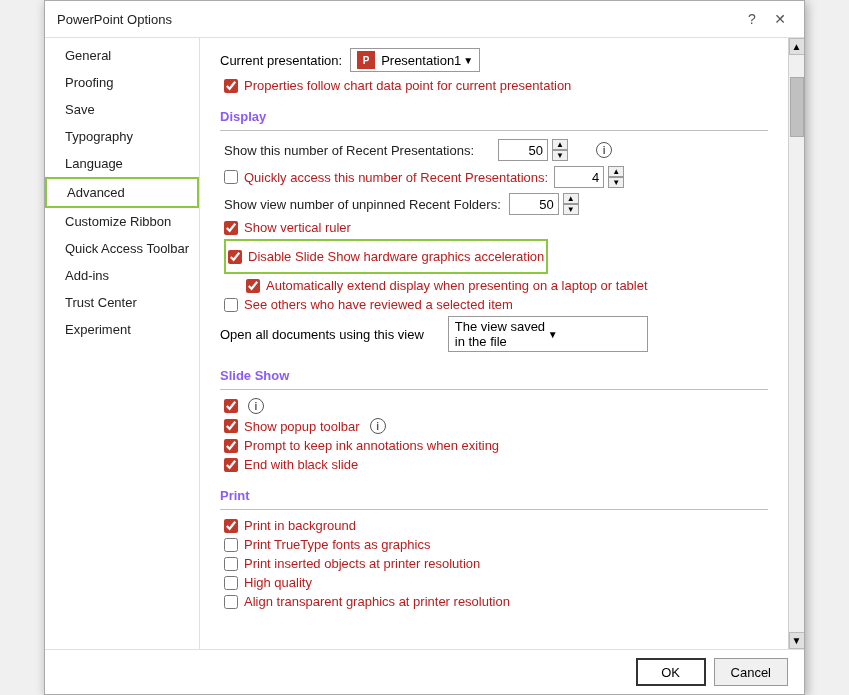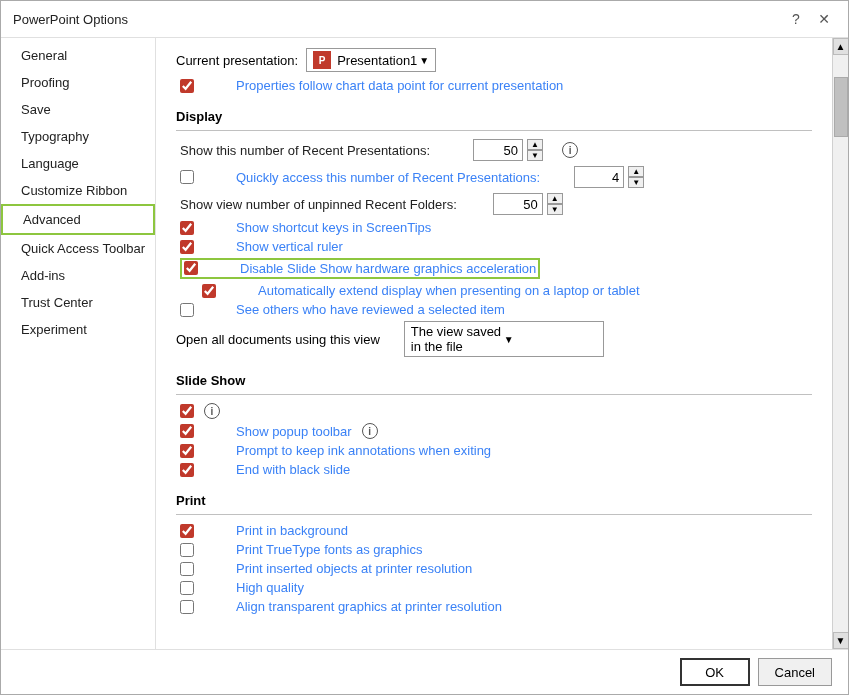--- a/index.html
+++ b/index.html
@@ -1,40 +1,40 @@
 <!DOCTYPE html>
 <html><head>
   <meta charset="utf-8">
   <style>
     * { box-sizing: border-box; margin: 0; padding: 0; }
     body { font-family: 'Segoe UI', Arial, sans-serif; font-size: 13px; background: #f0f0f0; display: flex; align-items: center; justify-content: center; min-height: 100vh; }
-    .dialog { width: 849px; height: 695px; background: #fff; border: 1px solid #aaa; box-shadow: 2px 2px 10px rgba(0,0,0,0.3); display: flex; flex-direction: column; }
+    .dialog { width: 761px; height: 695px; background: #fff; border: 1px solid #aaa; box-shadow: 2px 2px 10px rgba(0,0,0,0.3); display: flex; flex-direction: column; }
     .title-bar { background: #fff; padding: 8px 12px; display: flex; align-items: center; justify-content: space-between; border-bottom: 1px solid #e0e0e0; }
     .title-bar-left { font-size: 13px; font-weight: normal; color: #222; }
     .title-bar-right { display: flex; gap: 4px; }
     .title-btn { width: 24px; height: 20px; border: none; background: transparent; cursor: pointer; font-size: 14px; color: #555; display: flex; align-items: center; justify-content: center; }
     .dialog-body { display: flex; flex: 1; overflow: hidden; }
     .sidebar { width: 155px; border-right: 1px solid #e0e0e0; padding: 4px 0; background: #fff; flex-shrink: 0; }
     .sidebar-item { padding: 6px 20px; cursor: pointer; font-size: 13px; color: #222; white-space: nowrap; }
     .sidebar-item.active { background: #fff; border: 2px solid #8dc63f; }
     .content-area { flex: 1; padding: 0 20px 10px 20px; overflow-y: auto; background: #fff; }
     .scrollbar { width: 16px; background: #f0f0f0; border-left: 1px solid #d0d0d0; display: flex; flex-direction: column; align-items: center; }
     .scroll-btn { width: 16px; height: 17px; background: #e0e0e0; border: 1px solid #bbb; display: flex; align-items: center; justify-content: center; cursor: pointer; font-size: 10px; }
     .scroll-track { flex: 1; width: 14px; position: relative; margin: 2px; }
     .scroll-thumb { width: 14px; height: 60px; background: #c0c0c0; border: 1px solid #aaa; position: absolute; top: 20px; }
-    .section-header { font-size: 13px; font-weight: 600; color: #000000; padding: 12px 0 6px 0; border-bottom: 1px solid #c0c0c0; margin-bottom: 8px; }
+    .section-header { font-size: 13px; font-weight: 600; color: #8b5cf6; padding: 12px 0 6px 0; border-bottom: 1px solid #c0c0c0; margin-bottom: 8px; }
     .row { display: flex; align-items: center; margin: 5px 0; padding-left: 4px; }
     .row label { font-size: 13px; color: #222; }
     .checkbox-row { display: flex; align-items: center; gap: 6px; margin: 4px 0 4px 4px; }
     .checkbox-row input[type=checkbox] { width: 14px; height: 14px; accent-color: #c0392b; flex-shrink: 0; }
-    .checkbox-row label { font-size: 13px; color: #3b82f6; cursor: pointer; margin-left: 36px; }
-    .highlighted-row { border: 2px solid #8dc63f; padding: 1px 2px; display: inline-flex; align-items: flex-start; gap: 6px; }
+    .checkbox-row label { font-size: 13px; color: #b91c1c; cursor: pointer; }
+    .highlighted-row { border: 2px solid #8dc63f; padding: 8px 2px; display: inline-flex; align-items: center; gap: 6px; }
     .indented { padding-left: 22px; }
     .spinbox { display: flex; align-items: center; gap: 4px; }
-    .spinbox input { width: 50px; height: 22px; border: 1px solid #999; padding: 2px 4px; font-size: 13px; text-align: right; margin-left: 28px; }
+    .spinbox input { width: 50px; height: 22px; border: 1px solid #999; padding: 2px 4px; font-size: 13px; text-align: right; }
     .spinbox .arrows { display: flex; flex-direction: column; }
     .spinbox .arrows button { width: 16px; height: 11px; border: 1px solid #999; background: #f0f0f0; font-size: 8px; cursor: pointer; display: flex; align-items: center; justify-content: center; padding: 0; line-height: 1; }
     .info-icon { display: inline-flex; align-items: center; justify-content: center; width: 16px; height: 16px; border-radius: 50%; border: 1px solid #555; font-size: 10px; color: #555; font-weight: bold; margin-left: 4px; cursor: default; }
     .current-pres-row { display: flex; align-items: center; gap: 8px; margin: 6px 0; text-align: center; }
     .pres-dropdown { display: flex; align-items: center; gap: 2px; border: 1px solid #999; padding: 2px 6px; background: #fff; cursor: pointer; min-width: 110px; }
     .pres-icon { width: 18px; height: 18px; background: #c0392b; display: inline-block; margin-right: 4px; font-size: 10px; color: #fff; display: flex; align-items: center; justify-content: center; font-weight: bold; }
     .pres-arrow { font-size: 10px; margin-left: auto; }
     .view-dropdown { display: flex; align-items: center; border: 1px solid #999; padding: 2px 6px; background: #fff; cursor: pointer; min-width: 200px; }
     .view-dropdown span { flex: 1; font-size: 13px; }
     .view-dropdown .arrow { font-size: 10px; }
@@ -57,22 +57,22 @@
   </div>
 
   <div class="dialog-body">
 
     <div class="sidebar">
       <div class="sidebar-item">General</div>
       <div class="sidebar-item">Proofing</div>
       <div class="sidebar-item">Save</div>
       <div class="sidebar-item">Typography</div>
       <div class="sidebar-item">Language</div>
+      <div class="sidebar-item active">Advanced</div>
       <div class="sidebar-item">Customize Ribbon</div>
-      <div class="sidebar-item active">Advanced</div>
       <div class="sidebar-item">Quick Access Toolbar</div>
       <div class="sidebar-item">Add-ins</div>
       <div class="sidebar-item">Trust Center</div>
       <div class="sidebar-item">Experiment</div>
     </div>
 
     <div class="content-area">
 
       <div class="current-pres-row" style="margin-top:10px;">
         <label>Current presentation:</label>
@@ -83,21 +83,21 @@
         </div>
       </div>
 
       <div class="checkbox-row">
         <input type="checkbox" id="chk-properties" checked="" style="">
         <label for="chk-properties">Properties follow chart data point for current presentation</label>
       </div>
 
       <div class="section-header">Display</div>
 
-      <div class="row" style="gap:15px;">
+      <div class="row" style="gap:24px;">
         <label>Show this number of Recent Presentations:</label>
         <div class="spinbox">
           <input type="text" value="50" style="">
           <div class="arrows">
             <button>▲</button>
             <button>▼</button>
           </div>
         </div>
         <span class="info-icon">i</span>
       </div>
@@ -118,24 +118,20 @@
         <label>Show view number of unpinned Recent Folders:</label>
         <div class="spinbox">
           <input type="text" value="50" style="">
           <div class="arrows">
             <button>▲</button>
             <button>▼</button>
           </div>
         </div>
       </div>
 
-      <div class="checkbox-row">
-        <input type="checkbox" id="chk-shortcut" checked="" style="">
-        <label for="chk-shortcut">Show shortcut keys in ScreenTips</label>
-      </div>
 
       <div class="checkbox-row">
         <input type="checkbox" id="chk-ruler" checked="" style="">
         <label for="chk-ruler">Show vertical ruler</label>
       </div>
 
       <div class="checkbox-row">
         <div class="highlighted-row">
           <input type="checkbox" id="chk-disable" checked="" style="">
           <label for="chk-disable">Disable Slide Show hardware graphics acceleration</label>

